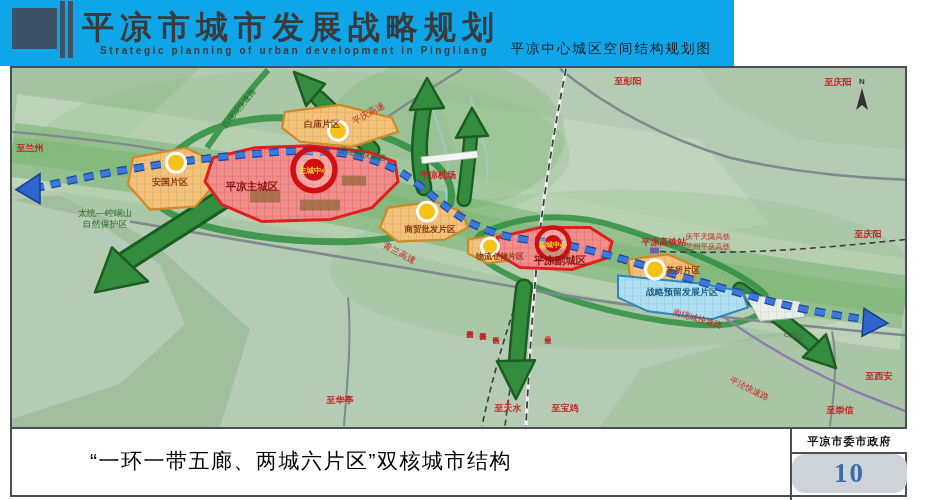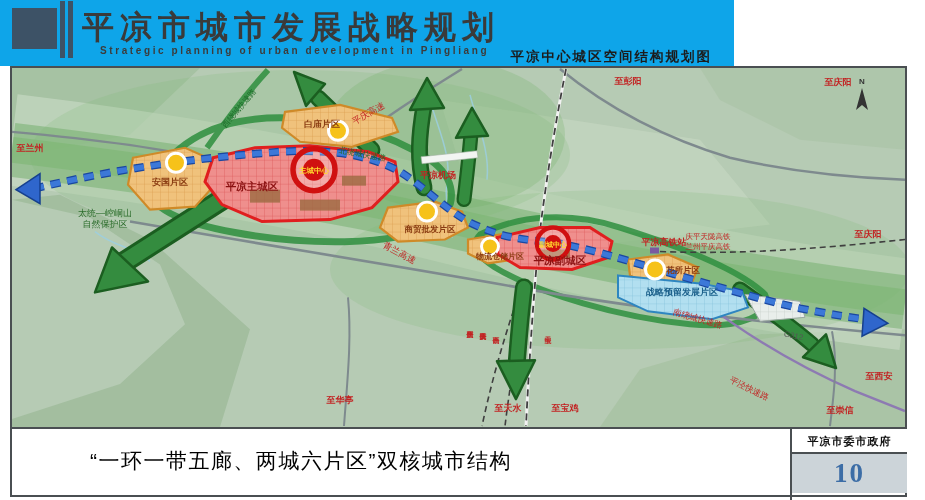--- a/index.html
+++ b/index.html
@@ -14,21 +14,21 @@
   .hdr-bar2{position:absolute;left:68px;top:1px;width:5px;height:57px;background:#3d5266;}
   .hdr-title{
     position:absolute;left:82px;top:6px;font-family:"Liberation Serif",serif;
     font-size:32px;font-weight:bold;color:#3a3a3a;letter-spacing:6px;white-space:nowrap;
   }
   .hdr-sub{
     position:absolute;left:84px;top:45px;font-size:10px;font-weight:bold;color:#3c3c3c;
     letter-spacing:2.6px;white-space:nowrap;margin-left:16px;
   }
   .hdr-maptitle{
-    position:absolute;right:22px;top:48px;font-size:13.5px;font-weight:700;color:#1c1c1c;
+    position:absolute;right:22px;top:40px;font-size:13.5px;font-weight:400;color:#1c1c1c;
     letter-spacing:2px;white-space:nowrap;
   }
   
   .map-frame{
     position:absolute;left:10px;top:66px;width:897px;height:363px;box-sizing:border-box;
     border:2px solid #4a4f52;background:#b6cbb4;
   }
   .map-frame svg{display:block;width:100%;height:100%;}
   
   .footer{
@@ -44,20 +44,21 @@
     border-left:2px solid #4a4f52;
   }
   .org-name{
     height:25px;line-height:25px;text-align:center;font-size:11px;font-weight:bold;color:#111;
     border-bottom:2px solid #4a4f52;box-sizing:border-box;letter-spacing:1px;background:#fff;
   }
   .org-page{
     height:39px;display:flex;align-items:center;justify-content:center;background:#ccd4d9;
     font-family:"Liberation Serif",serif;font-size:27px;font-weight:bold;color:#3c6da6;
     letter-spacing:2px;
+    border-radius:13px;
   }
   
   text{font-family:"Liberation Sans",sans-serif;}
   .vtext{writing-mode:vertical-rl;text-orientation:upright;}
 </style>
 </head>
 <body>
 
 <div class="header">
   <div class="hdr-square"></div>

